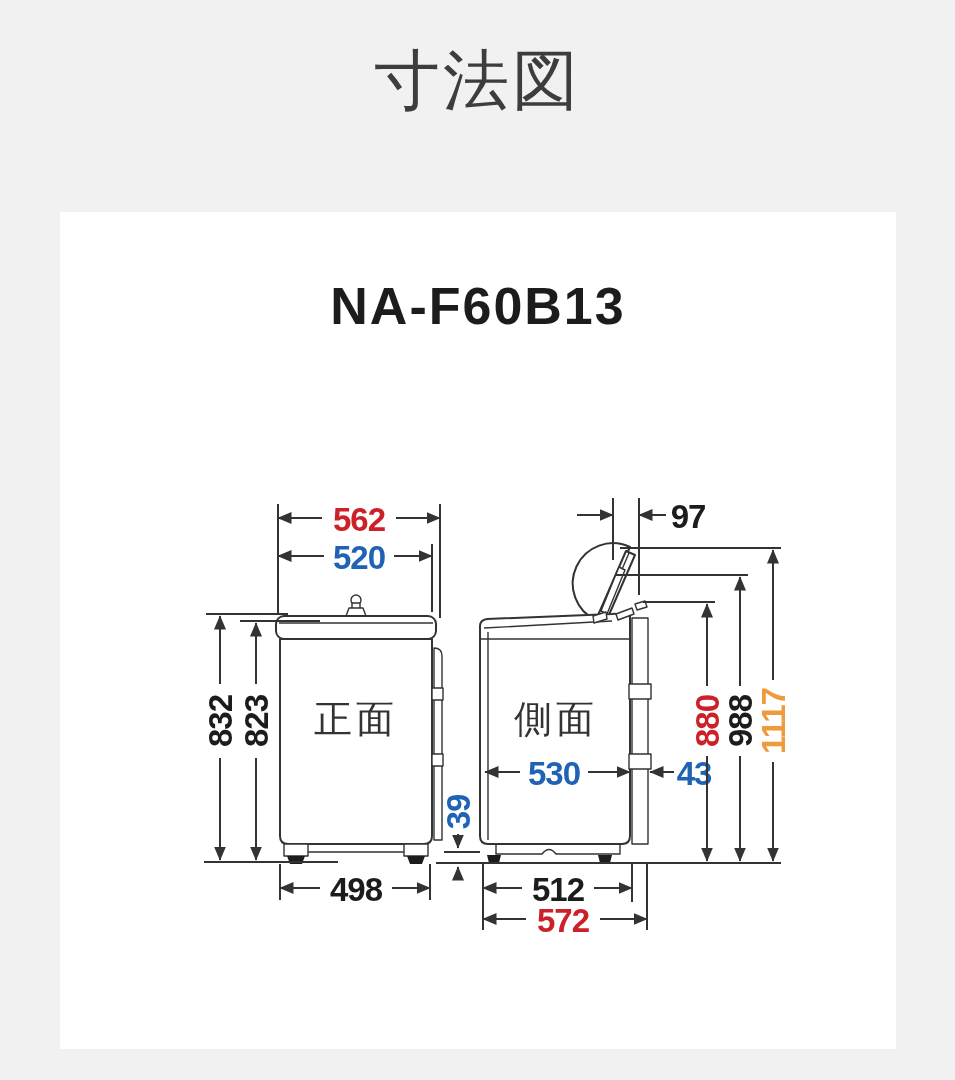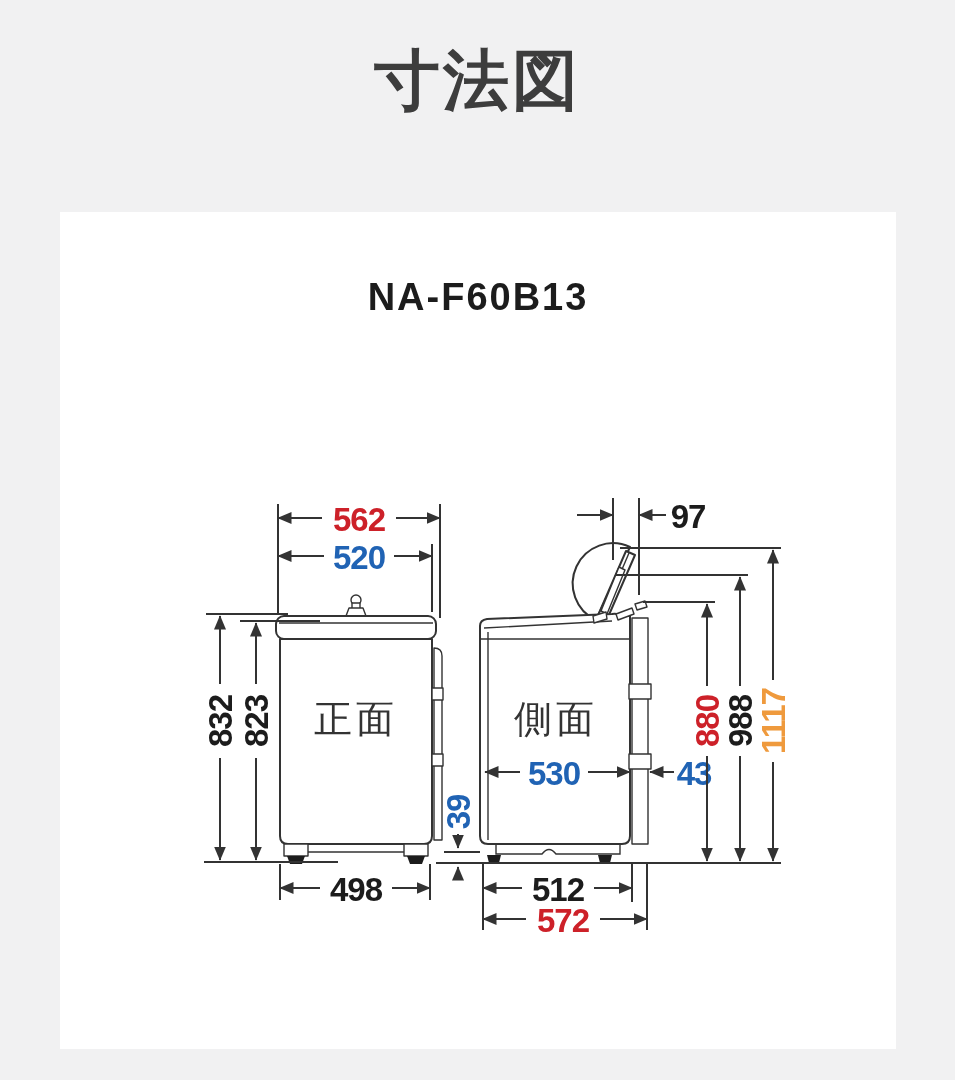--- a/index.html
+++ b/index.html
@@ -3,30 +3,30 @@
 <meta charset="utf-8">
 <style>
   html,body{margin:0;padding:0;}
   body{
     width:955px;height:1080px;position:relative;overflow:hidden;
     background:#f1f1f2;
     font-family:"Liberation Sans",sans-serif;
   }
   .title{
     position:absolute;top:36px;left:0;width:955px;margin:0;
-    text-align:center;font-size:66px;font-weight:700;color:#3d3d3d;
+    text-align:center;font-size:66px;font-weight:400;color:#3d3d3d;
     letter-spacing:3px;
   }
   .card{
     position:absolute;left:60px;top:212px;width:836px;height:837px;
     background:#ffffff;
   }
   .model{
     position:absolute;top:64px;left:0;width:100%;
-    text-align:center;font-size:38px;font-weight:700;color:#1c1c1c;
+    text-align:center;font-size:52px;font-weight:700;color:#1c1c1c;
     letter-spacing:2px;
   }
   svg.diagram{position:absolute;left:0;top:0;width:836px;height:837px;}
   .ln{stroke:#333;stroke-width:2;fill:none;}
   .thin{stroke:#333;stroke-width:1.4;fill:none;}
   .fw{fill:#ffffff;stroke:#333;stroke-width:2;stroke-linejoin:round;}
   .fwt{fill:#ffffff;stroke:#333;stroke-width:1.4;stroke-linejoin:round;}
   .dark{fill:#1c1c1c;stroke:none;}
   .dimtxt{
     font-family:"Liberation Sans",sans-serif;font-weight:700;font-size:33px;

